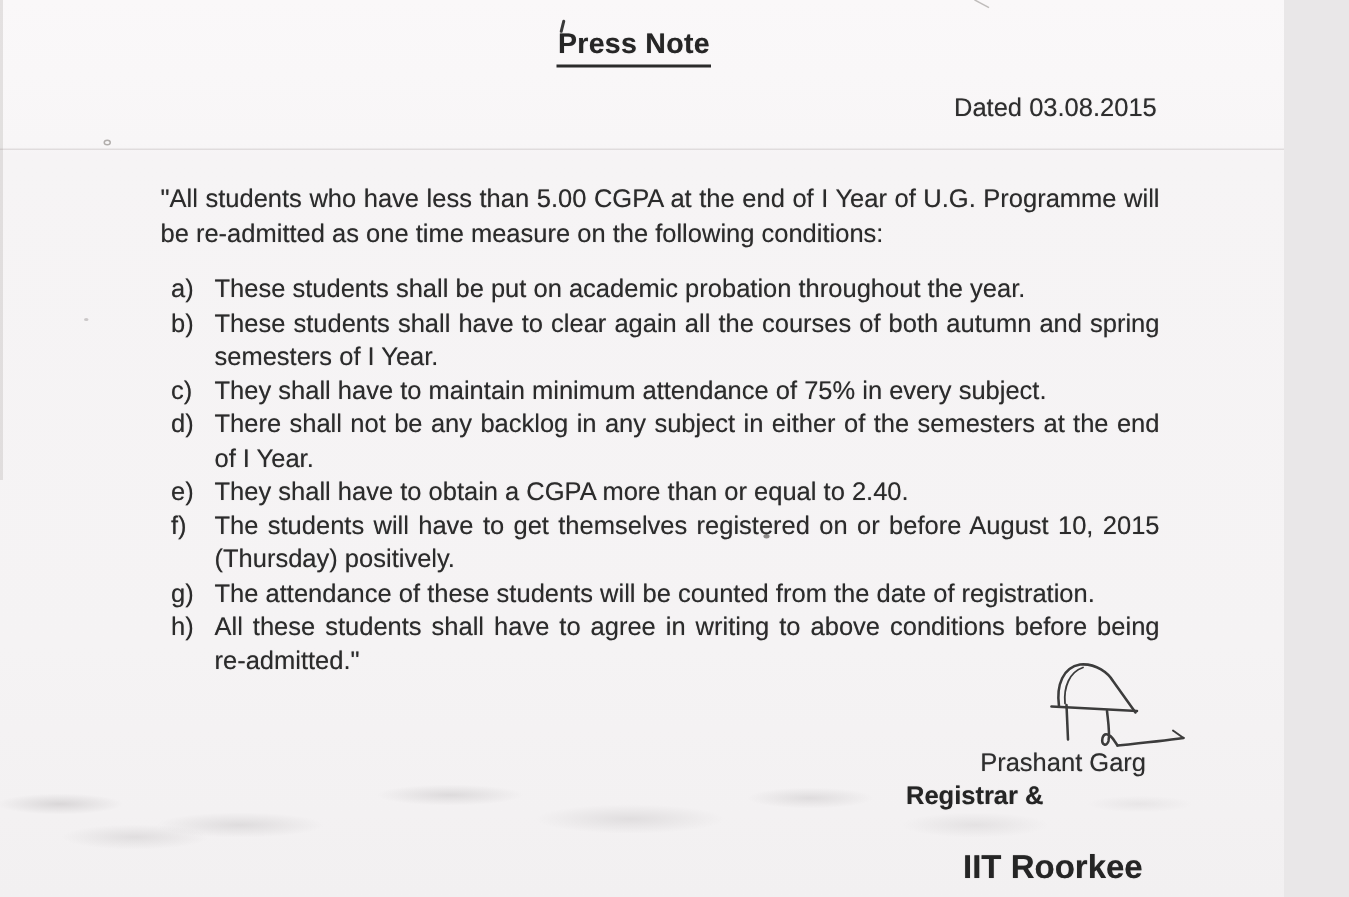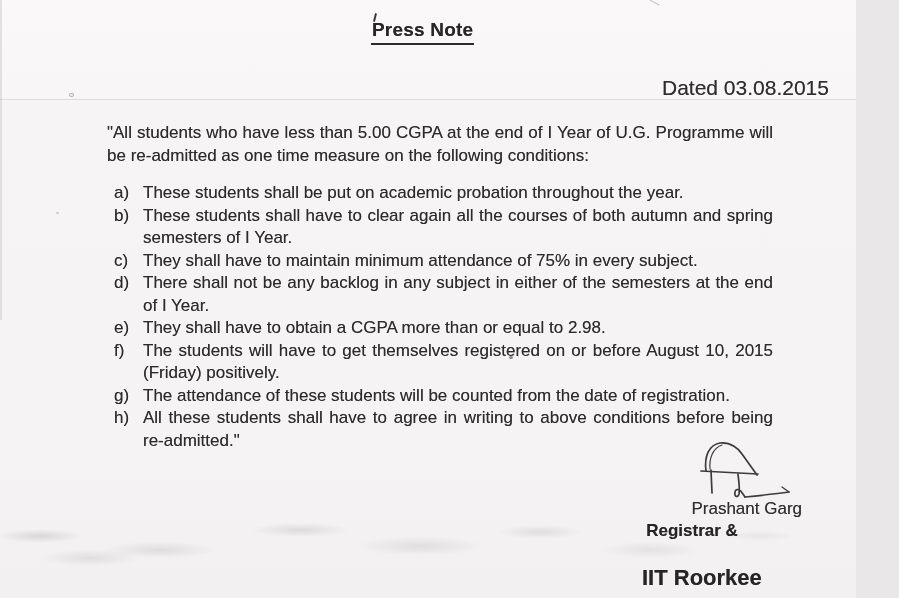--- a/index.html
+++ b/index.html
@@ -33,24 +33,23 @@
     width: 2px;
     height: 9px;
     background: #3a3a3a;
     transform: rotate(14deg);
     border-radius: 1px;
   }
   
   .dated {
     position: absolute;
     left: 636px;
-    top: 76px;
-    font-size: 21px;
+    top: 62px;
+    font-size: 17px;
     color: #2e2e2e;
-    margin-left: 26px;
   }
   
   .intro {
     position: absolute;
     left: 107px;
     top: 121px;
     width: 666px;
     font-size: 17px;
     line-height: 23px;
     text-align: justify;
@@ -65,32 +64,32 @@
     font-size: 17px;
     line-height: 22.5px;
   }
   .cond-row { display: flex; }
   .cond-marker { flex: 0 0 29px; width: 29px; }
   .cond-text { flex: 1 1 auto; text-align: justify; }
   
   .sig-svg { position: absolute; left: 680px; top: 433px; }
   .sig-name {
     position: absolute;
-    left: 652px;
+    left: 614px;
     top: 499px;
     width: 150px;
     text-align: right;
     font-size: 17px;
     color: #2e2e2e;
   }
   .sig-role1, .sig-role2 {
     position: absolute;
-    left: 617px;
+    left: 604px;
     width: 150px;
-    text-align: center;
+    text-align: left;
     font-size: 17px;
     font-weight: bold;
     color: #252525;
   }
   .sig-role1 { top: 521px; }
   .sig-role2 { top: 543px; }
   .sig-role3 {
     position: absolute;
     left: 642px;
     top: 565px;
@@ -204,25 +203,25 @@
     <div class="cond-row">
       <span class="cond-marker">c)</span>
       <span class="cond-text">They shall have to maintain minimum attendance of 75% in every subject.</span>
     </div>
     <div class="cond-row">
       <span class="cond-marker">d)</span>
       <span class="cond-text">There shall not be any backlog in any subject in either of the semesters at the end of I Year.</span>
     </div>
     <div class="cond-row">
       <span class="cond-marker">e)</span>
-      <span class="cond-text">They shall have to obtain a CGPA more than or equal to 2.98.</span>
+      <span class="cond-text">They shall have to obtain a CGPA more than or equal to 2.40.</span>
     </div>
     <div class="cond-row">
       <span class="cond-marker">f)</span>
-      <span class="cond-text">The students will have to get themselves registered on or before August 10, 2015 (Friday) positively.</span>
+      <span class="cond-text">The students will have to get themselves registered on or before August 10, 2015 (Thursday) positively.</span>
     </div>
     <div class="cond-row">
       <span class="cond-marker">g)</span>
       <span class="cond-text">The attendance of these students will be counted from the date of registration.</span>
     </div>
     <div class="cond-row">
       <span class="cond-marker">h)</span>
       <span class="cond-text">All these students shall have to agree in writing to above conditions before being re-admitted."</span>
     </div>
   </div>

